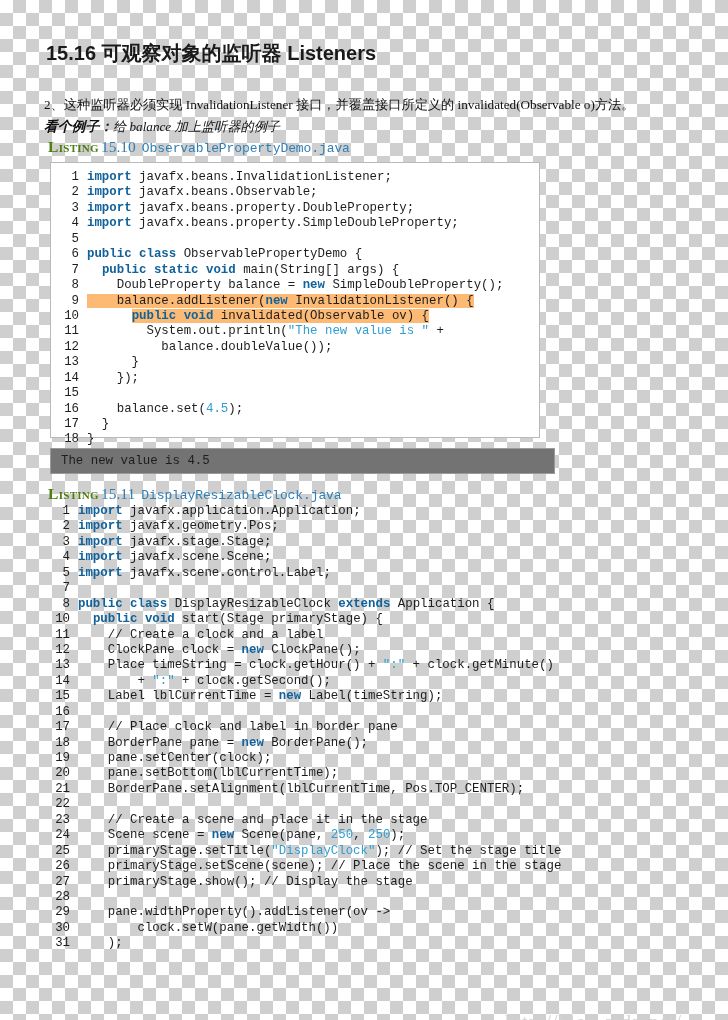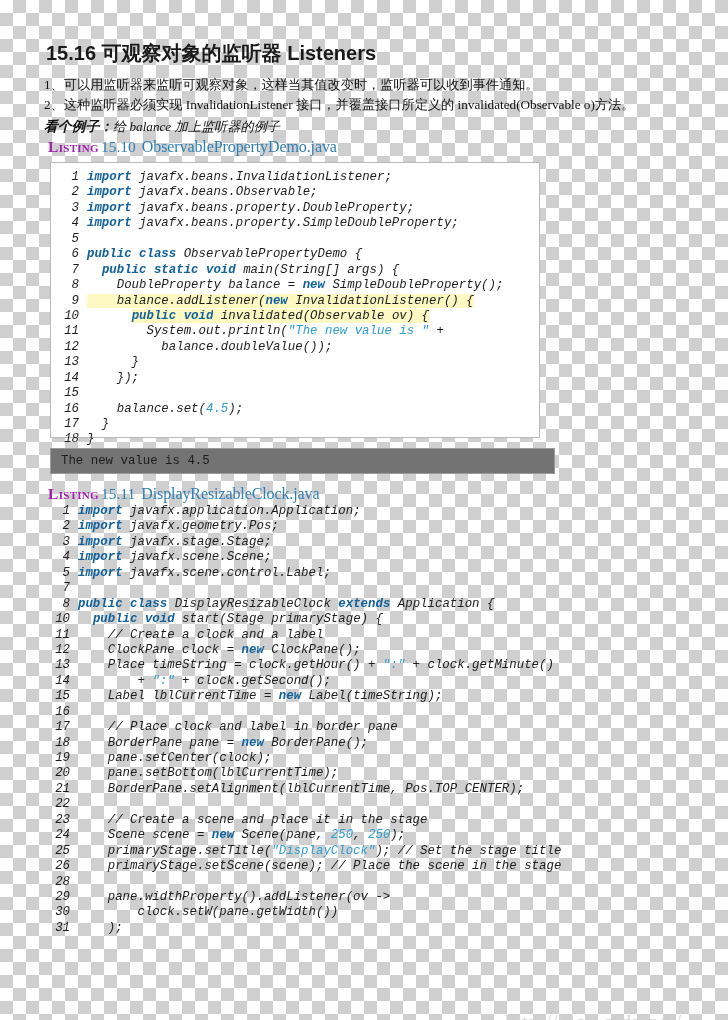--- a/index.html
+++ b/index.html
@@ -69,31 +69,31 @@
     position: absolute;
     left: 48px;
     white-space: nowrap;
     color: #2f7fb5;
   }
   .listing-head .kw {
     font-family: "Liberation Serif", serif;
     font-variant: small-caps;
     font-size: 15.5px;
     letter-spacing: 0.3px;
-    color: #a21caf;
+    color: #4d7c0f;
   }
   .listing-head .num {
     font-family: "Liberation Serif", serif;
     font-size: 15.5px;
     color: #2f7fb5;
     padding-left: 2px;
   }
   .listing-head .fname {
-    font-family: Liberation Serif, serif;
-    font-size: 16px;
+    font-family: Liberation Mono, monospace;
+    font-size: 13px;
     color: #2f7fb5;
     padding-left: 6px;
     letter-spacing: -0.1px;
   }
   #listing-head-1 { top: 124px; }
   #listing-head-2 { top: 471px; }
 
   
   .code-box {
     position: absolute;
@@ -116,38 +116,37 @@
   }
 
   .code-line {
     display: block;
     font-family: "Liberation Mono", monospace;
     font-size: 12.4px;
     line-height: 15.45px;
     color: #1d1d1d;
     white-space: pre;
     height: 15.45px;
-    font-style: italic;
   }
   #code-box-1 .code-lines { padding: 7px 0 0 6px; }
 
   .ln {
     display: inline-block;
     width: 22px;
     text-align: right;
     color: #1d1d1d;
     font-family: "Liberation Mono", monospace;
     font-size: 12.4px;
   }
   .gap { display: inline-block; width: 8px; }
 
   .kw   { color: #11619b; font-weight: bold; }
   .str  { color: #2f9ed1; }
   .num  { color: #2f9ed1; }
-  .hl   { background: #fef9c3; }
+  .hl   { background: #fdba74; }
 
   
   #output-box {
     position: absolute;
     left: 50px;
     top: 434px;
     width: 505px;
     height: 26px;
     background: #737373;
     border: 1px solid #9a9a9a;
@@ -175,21 +174,20 @@
     white-space: nowrap;
   }
 </style>
 </head>
 <body>
 
 <div class="page">
 
   <div class="doc-title">15.16 可观察对象的监听器 Listeners</div>
 
-  <div class="bullet-line l1">1、可以用监听器来监听可观察对象，这样当其值改变时，监听器可以收到事件通知。</div>
 
   <div class="bullet-line l2">2、这种监听器必须实现 InvalidationListener 接口，并覆盖接口所定义的 invalidated(Observable o)方法。</div>
 
   <div class="example-line">
     <b>看个例子：</b><span>给 balance 加上监听器的例子</span>
   </div>
 
   <div class="listing-head" id="listing-head-1">
     <span class="kw">Listing</span><span class="num">15.10</span><span class="fname">ObservablePropertyDemo.java</span>
   </div>
@@ -243,20 +241,21 @@
       <span class="code-line"><span class="ln">17</span><span class="gap"></span><span>    // Place clock and label in border pane</span></span>
       <span class="code-line"><span class="ln">18</span><span class="gap"></span><span>    BorderPane pane = </span><span class="kw">new</span><span> BorderPane();</span></span>
       <span class="code-line"><span class="ln">19</span><span class="gap"></span><span>    pane.setCenter(clock);</span></span>
       <span class="code-line"><span class="ln">20</span><span class="gap"></span><span>    pane.setBottom(lblCurrentTime);</span></span>
       <span class="code-line"><span class="ln">21</span><span class="gap"></span><span>    BorderPane.setAlignment(lblCurrentTime, Pos.TOP_CENTER);</span></span>
       <span class="code-line"><span class="ln">22</span><span class="gap"></span></span>
       <span class="code-line"><span class="ln">23</span><span class="gap"></span><span>    // Create a scene and place it in the stage</span></span>
       <span class="code-line"><span class="ln">24</span><span class="gap"></span><span>    Scene scene = </span><span class="kw">new</span><span> Scene(pane, </span><span class="num">250</span><span>, </span><span class="num">250</span><span>);</span></span>
       <span class="code-line"><span class="ln">25</span><span class="gap"></span><span>    primaryStage.setTitle(</span><span class="str">"DisplayClock"</span><span>); // Set the stage title</span></span>
       <span class="code-line"><span class="ln">26</span><span class="gap"></span><span>    primaryStage.setScene(scene); // Place the scene in the stage</span></span>
+      <span class="code-line"><span class="ln">27</span><span class="gap"></span><span>    primaryStage.show(); // Display the stage</span></span>
       <span class="code-line"><span class="ln">28</span><span class="gap"></span></span>
       <span class="code-line"><span class="ln">29</span><span class="gap"></span><span>    pane.widthProperty().addListener(ov -&gt;</span></span>
       <span class="code-line"><span class="ln">30</span><span class="gap"></span><span>        clock.setW(pane.getWidth())</span></span>
       <span class="code-line"><span class="ln">31</span><span class="gap"></span><span>    );</span></span>
     </div>
 
   <div class="watermark">http://blog.csdn.net/</div>
 
 </div>
 

